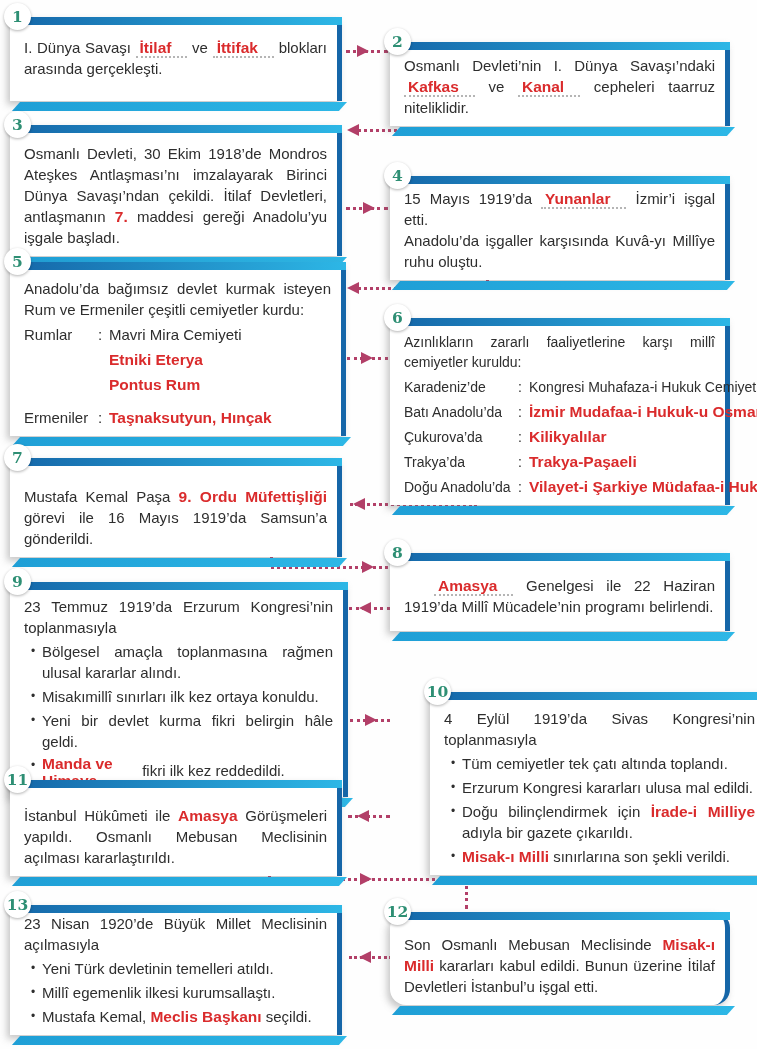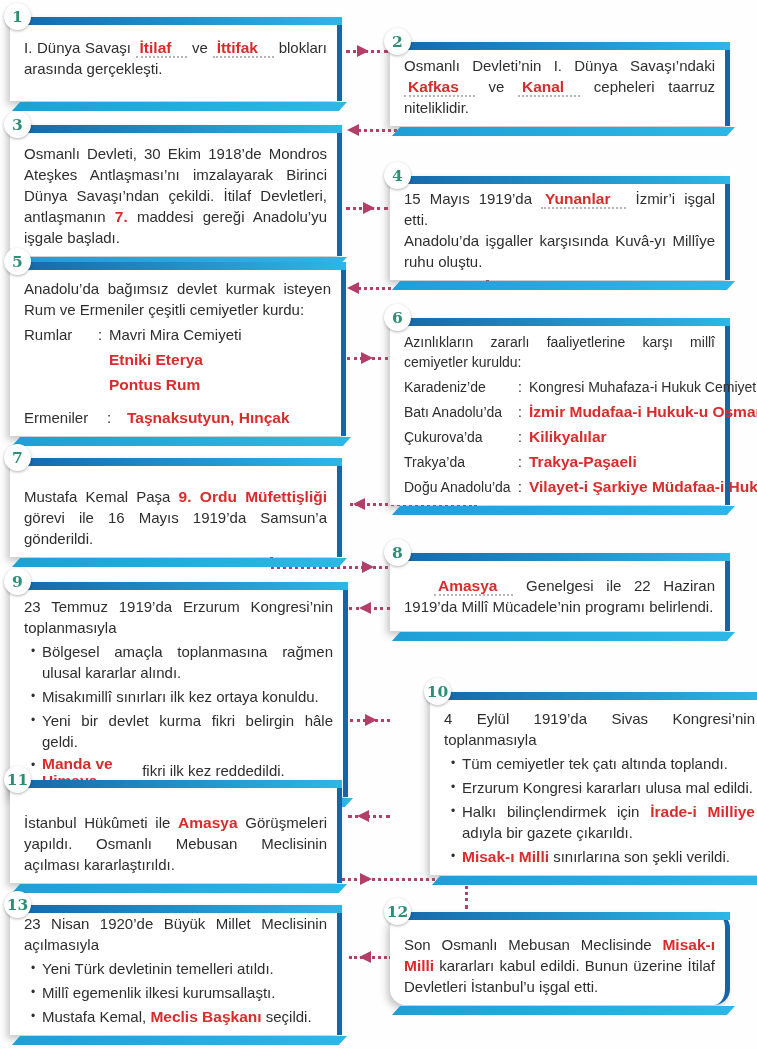--- a/index.html
+++ b/index.html
@@ -39,21 +39,21 @@
 
   .para{text-align:justify;}
   .para + .para{}
   .para.indent{text-indent:30px;}
 
   .bullet{display:flex;margin-top:3px;}
   .bullet .dot{flex:none;width:18px;text-align:center;font-size:12px;line-height:21px;}
   .bullet .bullet-text{flex:auto;text-align:justify;}
 
   .kvrow{display:flex;margin-top:4px;}
-  .kvrow.gap{margin-top:12px;gap:9px;}
+  .kvrow.gap{margin-top:12px;}
   .kvrow .kvkey{flex:none;width:var(--kw,74px);}
   .kvrow .kvcolon{flex:none;width:11px;}
   .kvrow .kvval{flex:auto;}
   .small .kvrow{white-space:nowrap;margin-top:5px;}
 
   .seg-n{color:var(--text-color);}
   .seg-r,.seg-ru,.seg-rs{color:var(--answer-red);font-weight:bold;font-size:15.5px;}
   .seg-ru{border-bottom:2px dotted #b5b5b5;padding:0 16px 0 4px;}
   .seg-rs{display:inline-block;width:96px;vertical-align:middle;line-height:17px;text-align:left;}
 
@@ -173,28 +173,28 @@
         <div class="bullet">
           <span class="dot">•</span>
           <span class="bullet-text"><span class="seg seg-n">Tüm cemiyetler tek çatı altında toplandı.</span></span>
         </div>
         <div class="bullet">
           <span class="dot">•</span>
           <span class="bullet-text"><span class="seg seg-n">Erzurum Kongresi kararları ulusa mal edildi.</span></span>
         </div>
         <div class="bullet">
           <span class="dot">•</span>
-          <span class="bullet-text"><span class="seg seg-n">Halkı bilinçlendirmek için </span><span class="seg seg-r">İrade-i Milliye</span><span class="seg seg-n"> adıyla bir gazete çıkarıldı.</span></span>
+          <span class="bullet-text"><span class="seg seg-n">Doğu bilinçlendirmek için </span><span class="seg seg-r">İrade-i Milliye</span><span class="seg seg-n"> adıyla bir gazete çıkarıldı.</span></span>
         </div>
         <div class="bullet">
           <span class="dot">•</span>
           <span class="bullet-text"><span class="seg seg-r">Misak-ı Milli</span><span class="seg seg-n"> sınırlarına son şekli verildi.</span></span>
         </div>
       </div>
-      <div class="box-card" style="left: 10px; top: 780px; width: 332px; min-height: 90px; padding-top: 32px;">
+      <div class="box-card" style="left: 10px; top: 780px; width: 332px; min-height: 90px; padding-top: 25px;">
         <div class="badge">11</div>
         <div class="para"><span class="seg seg-n">İstanbul Hükûmeti ile </span><span class="seg seg-r">Amasya</span><span class="seg seg-n"> Görüşmeleri yapıldı. Osmanlı Mebusan Meclisinin açılması kararlaştırıldı.</span></div>
       </div>
       <div class="box-card" style="left: 390px; top: 912px; width: 340px; min-height: 87px; padding-top: 22px; border-radius: 16px;">
         <div class="badge">12</div>
         <div class="para"><span class="seg seg-n">Son Osmanlı Mebusan Meclisinde </span><span class="seg seg-r">Misak-ı Milli</span><span class="seg seg-n"> kararları kabul edildi. Bunun üzerine İtilaf Devletleri İstanbul’u işgal etti.</span></div>
       </div>
       <div class="box-card" style="left: 10px; top: 905px; width: 332px; min-height: 118px; padding-top: 8px;">
         <div class="badge">13</div>
         <div class="para"><span class="seg seg-n">23 Nisan 1920’de Büyük Millet Meclisinin açılmasıyla</span></div>

